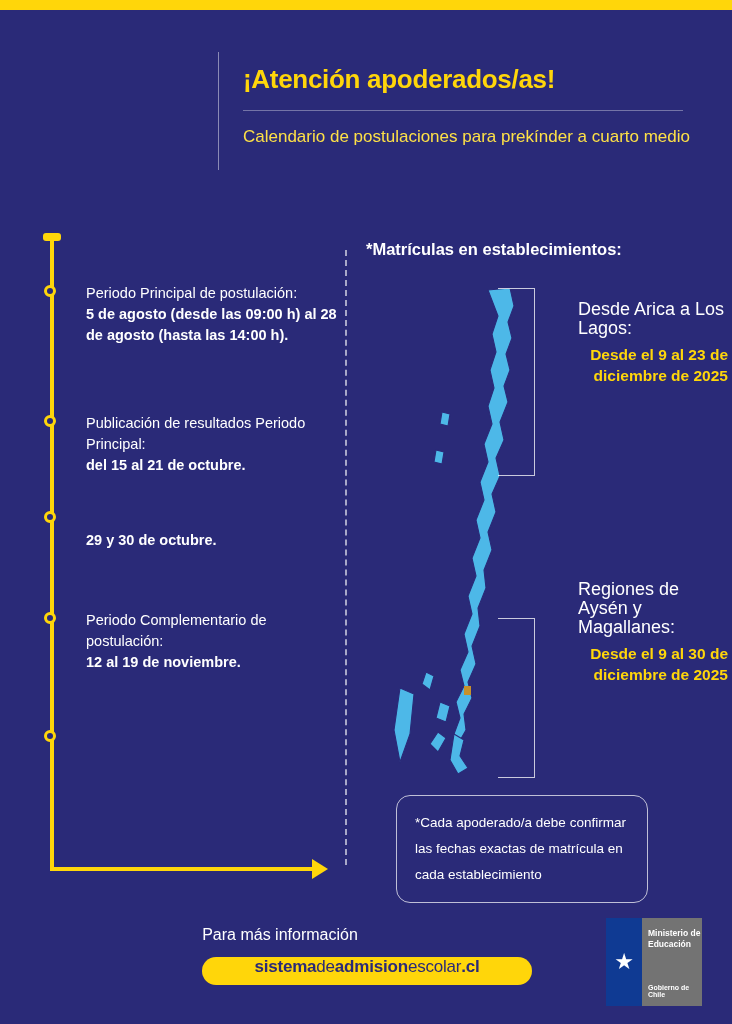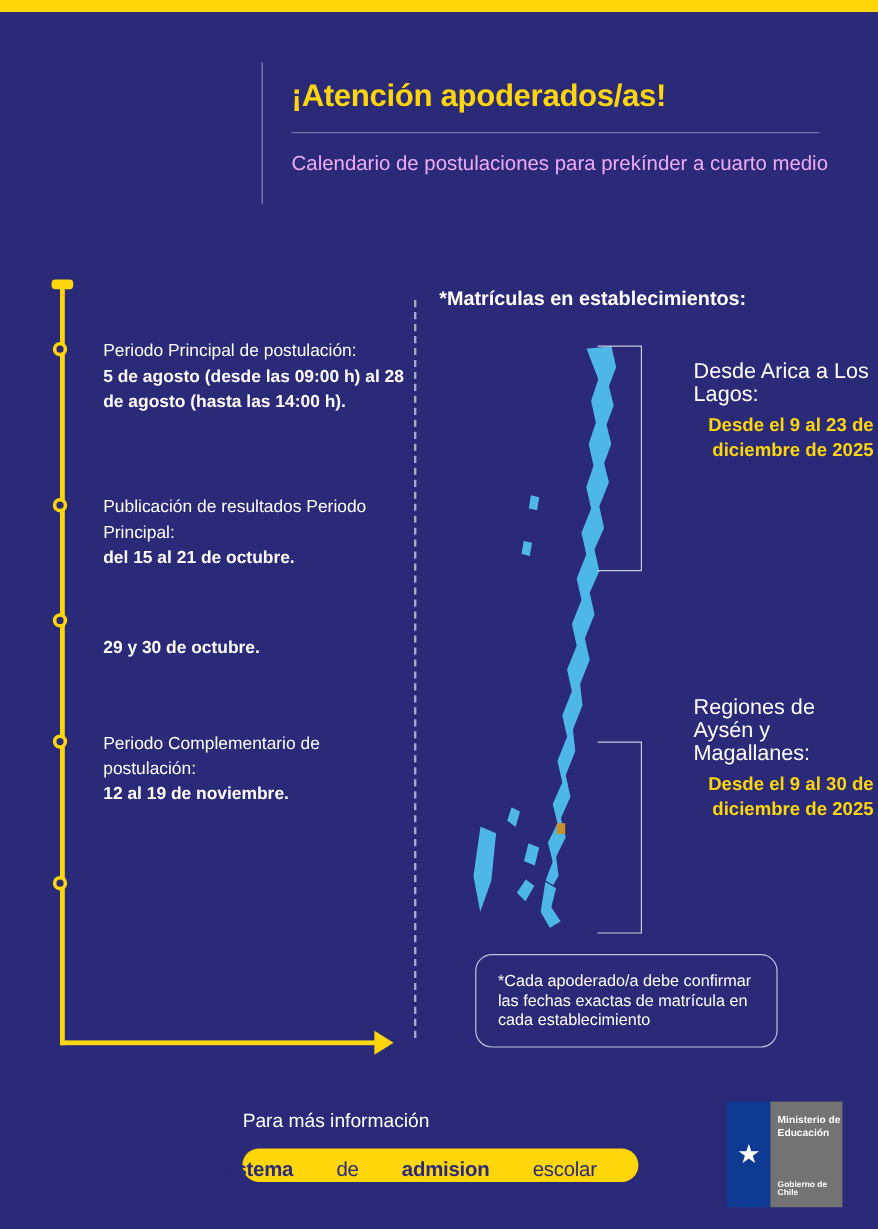--- a/index.html
+++ b/index.html
@@ -47,21 +47,21 @@
   .head-title{
     position:absolute;left:243px;top:54px;
     font-size:26px;font-weight:bold;color:#ffd60a;letter-spacing:-0.3px;
   }
   .head-rule{
     position:absolute;left:243px;top:100px;width:440px;height:1px;
     background:rgba(255,255,255,.35);
   }
   .head-sub{
     position:absolute;left:243px;top:113px;width:450px;
-    font-size:17px;line-height:27px;color:#f0abfc;font-weight:400;
+    font-size:17px;line-height:27px;color:#fde047;font-weight:400;
   }
   
   .timeline{
     position:absolute;left:50px;top:228px;width:300px;height:640px;
   }
   .tl-line{
     position:absolute;left:0px;top:10px;width:4px;height:633px;background:#ffd60a;
   }
   .tl-cap{
     position:absolute;left:-7px;top:5px;width:18px;height:8px;border-radius:3px;background:#ffd60a;
@@ -97,32 +97,32 @@
     position:absolute;left:380px;top:282px;width:200px;height:500px;
   }
   .callout{position:absolute;width:150px;}
   .callout .c-label{font-size:18px;line-height:19px;color:#ffffff;}
   .callout .c-date{margin-top:6px;font-size:15.5px;line-height:21px;font-weight:bold;color:#ffd60a;text-align:right;}
   .bracket{position:absolute;border:1px solid rgba(255,255,255,.75);border-left:none;}
   .note{
     position:absolute;left:396px;top:795px;width:252px;
     border:1px solid rgba(255,255,255,.7);border-radius:14px;
     padding:14px 18px;box-sizing:border-box;
-    font-size:13.5px;line-height:16px;color:#ffffff;
+    font-size:13.5px;line-height:26px;color:#ffffff;
   }
   
   .footer-info{
     position:absolute;left:0;top:926px;width:560px;text-align:center;
     font-size:16px;color:#ffffff;
   }
   .url-pill{
     position:absolute;left:202px;top:957px;width:330px;height:28px;
     background:#ffd60a;border-radius:14px;
-    display:flex;align-items:flex-end;justify-content:center;
-    font-size:17px;font-weight:bold;color:#2a2a78;letter-spacing:-0.2px;gap:36px;
+    display:flex;align-items:flex-start;justify-content:center;
+    font-size:17px;font-weight:bold;color:#2a2a78;letter-spacing:-0.2px;
   }
   .url-pill .light{font-weight:400;}
   .gov{
     position:absolute;left:606px;top:918px;width:96px;height:88px;
     display:flex;
   }
   .gov .blue{width:36px;background:#0f3a93;display:flex;align-items:center;justify-content:center;}
   .gov .red{width:60px;background:#737373;position:relative;}
   .gov .star{font-size:22px;color:#ffffff;line-height:1;}
   .gov .min{

